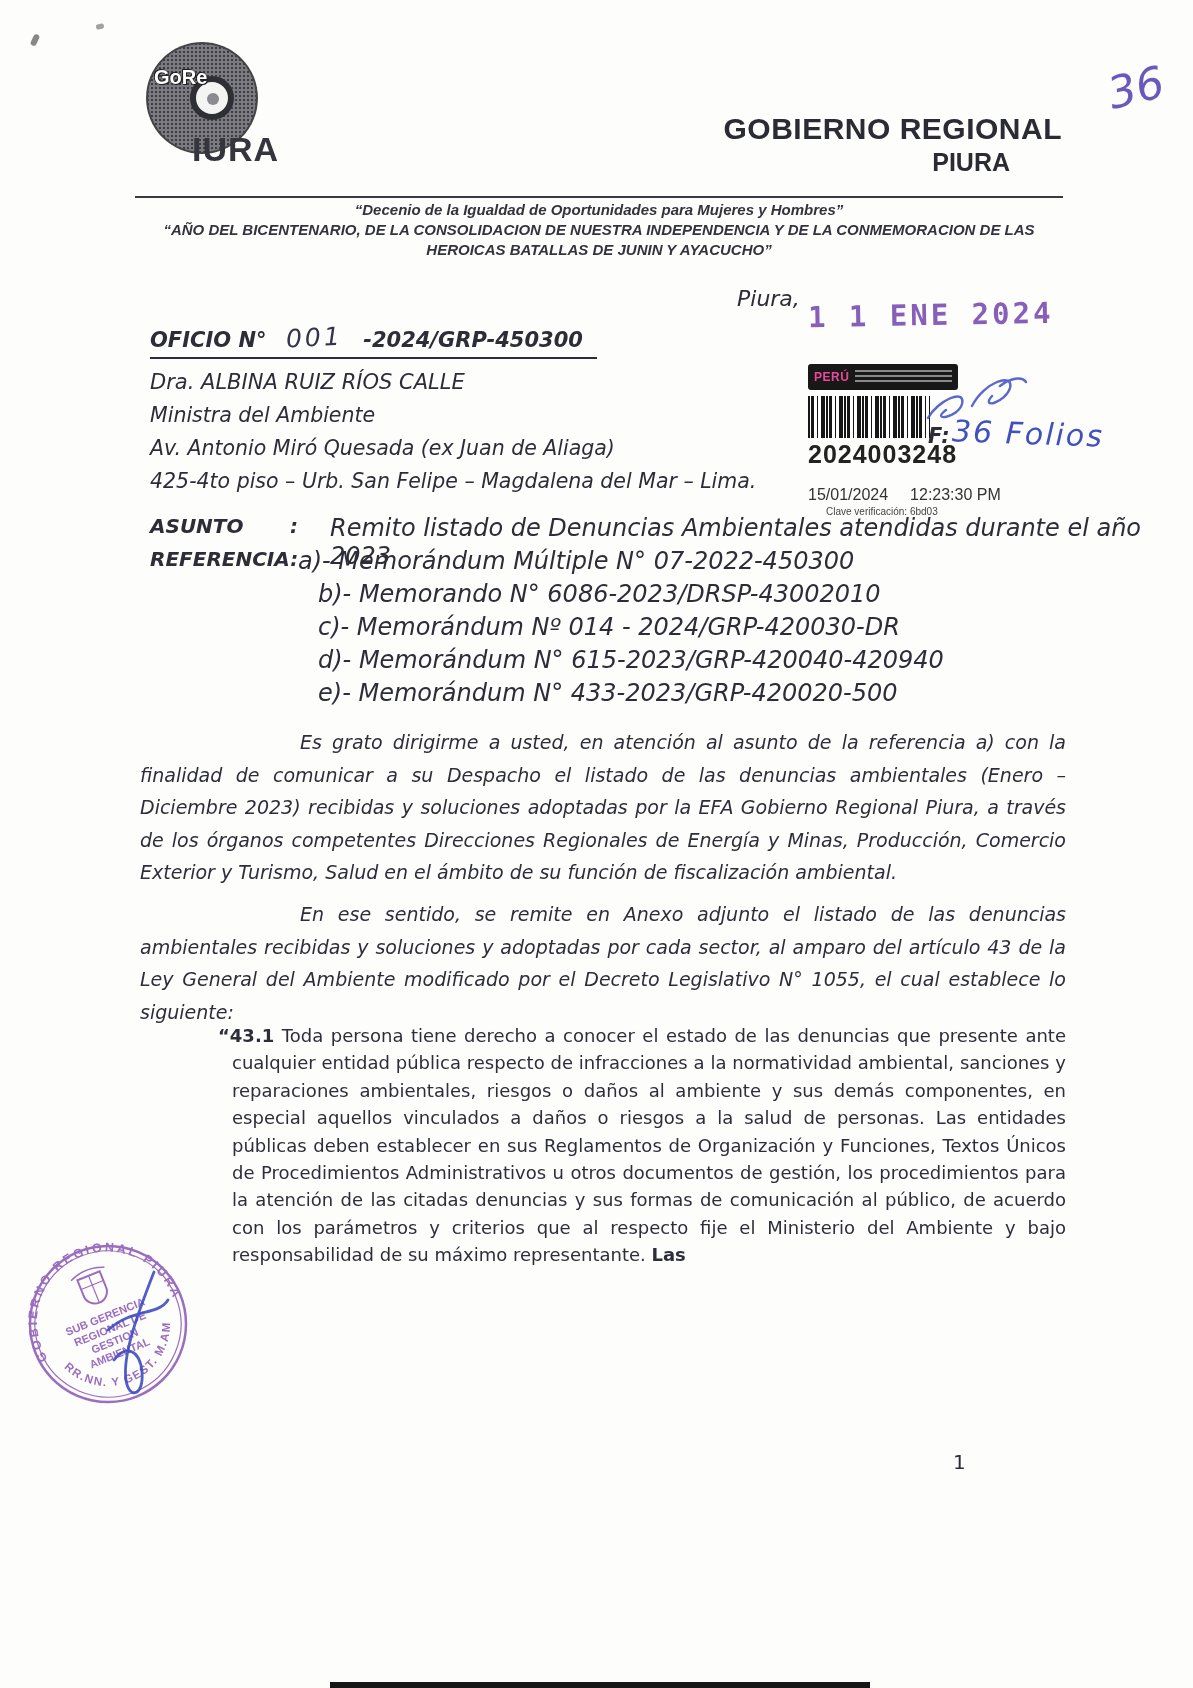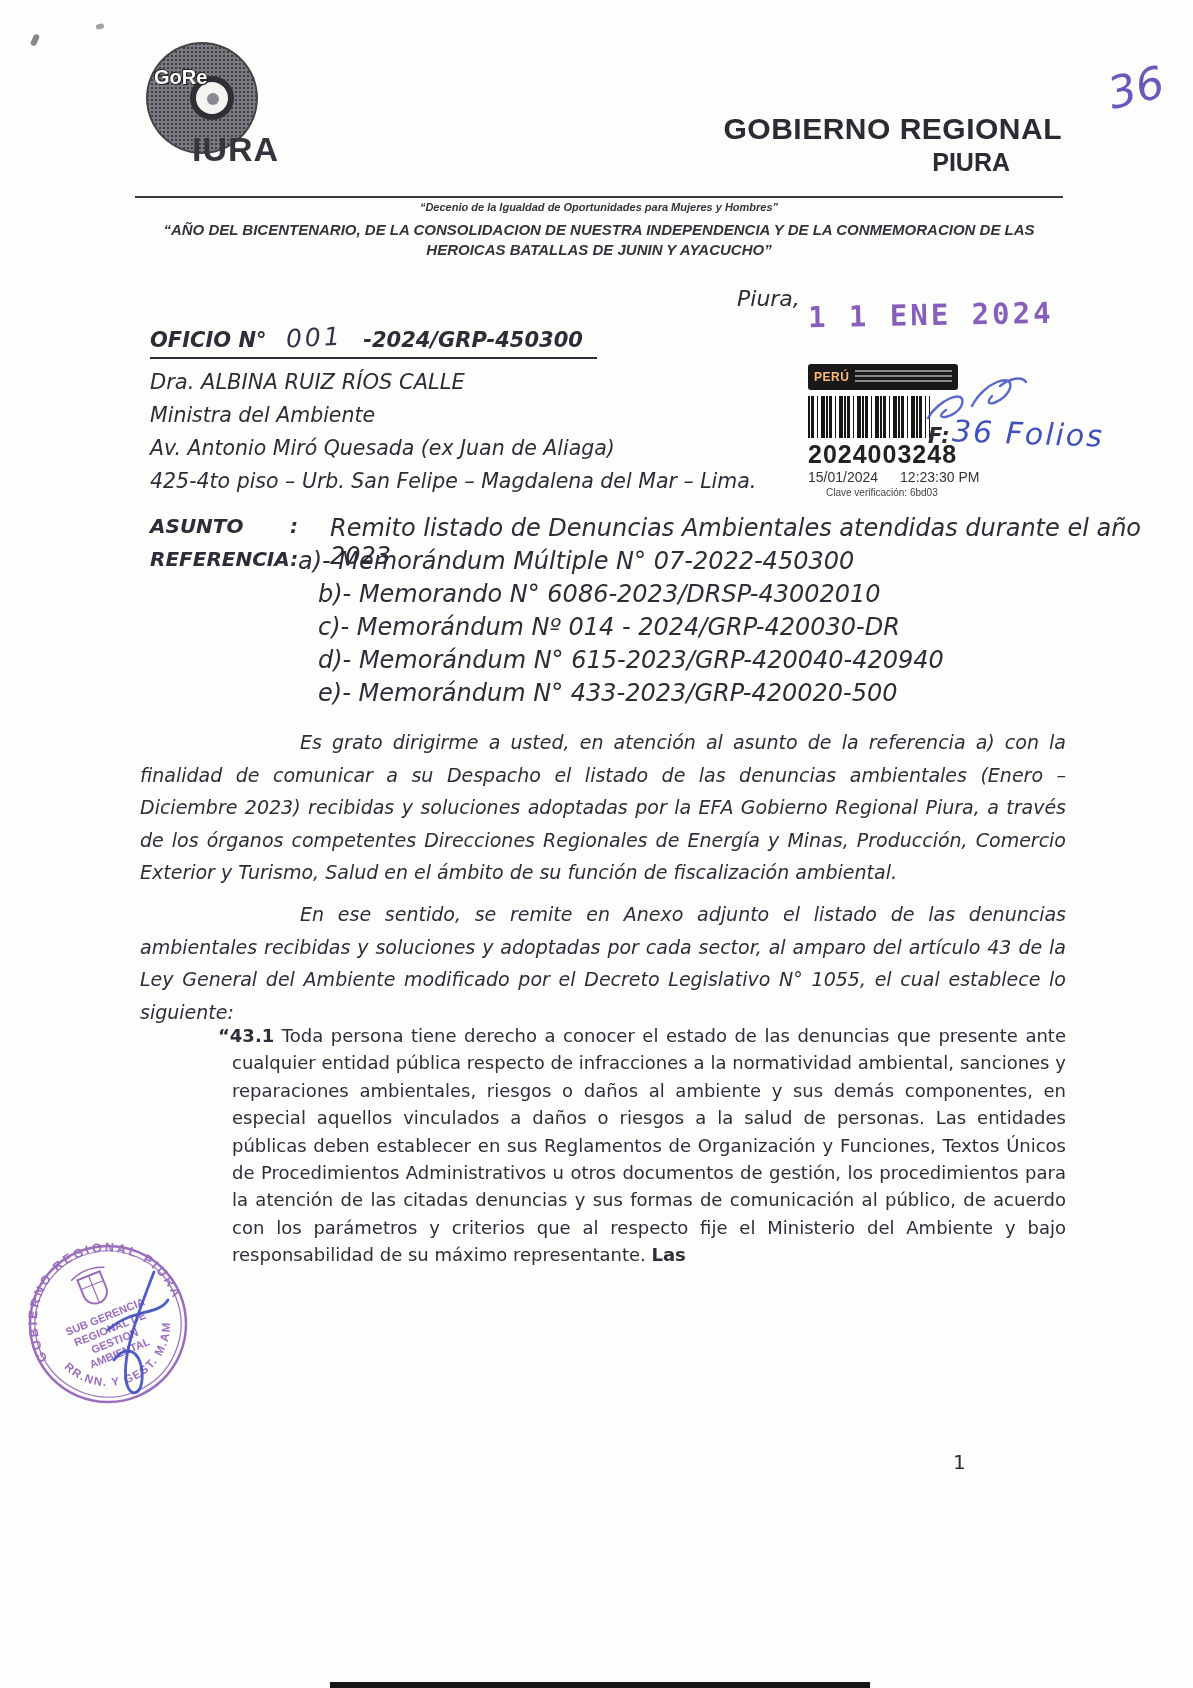--- a/index.html
+++ b/index.html
@@ -20,46 +20,46 @@
   .logo-iura{position:absolute;left:46px;top:88px;font-family:"Liberation Sans",sans-serif;font-weight:bold;font-size:34px;color:#35353d;letter-spacing:1px}
 
   .org{left:560px;top:112px;width:502px;text-align:right;font-family:"Liberation Sans",sans-serif;font-weight:bold;color:#2b2b33}
   .org-l1{font-size:30px;letter-spacing:.5px}
   .org-l2{font-size:25px;padding-right:52px;margin-top:2px}
 
   .corner-note{left:1108px;top:62px;font-size:44px;color:#5b48b4;font-style:italic;transform:rotate(-14deg);opacity:.9}
 
   .rule{left:135px;top:196px;width:928px;height:2px;background:#3a3a42}
   .motto{left:135px;width:928px;text-align:center;font-family:"Liberation Sans",sans-serif;font-style:italic;font-weight:bold;color:#33333c}
-  .m1{top:201px;font-size:11px}
+  .m1{top:201px;font-size:15px}
   .m2{top:221px;font-size:15px}
   .m3{top:241px;font-size:15px}
 
   
   .place{left:737px;top:286px;font-size:22px;font-style:italic}
   .date-stamp{left:808px;top:298px;font-family:"DejaVu Sans Mono",monospace;font-weight:bold;font-size:29px;color:#7e52b5;
     letter-spacing:3px;transform:rotate(-1deg);opacity:.92}
 
   
   .oficio{left:150px;top:324px;display:inline-flex;align-items:baseline;gap:20px;border-bottom:2.5px solid #2d2d38;padding:0 14px 4px 0;
     font-style:italic;font-weight:bold;font-size:21px}
   .oficio .hand{font-weight:normal;font-size:25px;color:#34344a;transform:rotate(-3deg) translateY(-1px);letter-spacing:3px}
 
   .recipient{left:150px;top:366px;font-style:italic;font-size:20.5px;line-height:33px}
   .recipient .name{font-weight:normal;font-size:21px}
 
   
   .rstamp{left:808px;top:364px;width:200px}
   .rstamp-head{width:150px;height:26px;background:#181818;border-radius:3px;display:flex;align-items:center;padding:0 6px;gap:6px}
-  .rstamp-head .peru{color:#fdba74;font-family:"Liberation Sans",sans-serif;font-weight:bold;font-size:12px;letter-spacing:.5px}
+  .rstamp-head .peru{color:#ec4899;font-family:"Liberation Sans",sans-serif;font-weight:bold;font-size:12px;letter-spacing:.5px}
   .rstamp-head .hlines{flex:1;height:14px;background:repeating-linear-gradient(180deg,#8a8a8a 0 2px,transparent 2px 5px)}
   .barcode{margin-top:6px;width:122px;height:42px;
     background:repeating-linear-gradient(90deg,#161616 0 2px,#fff 2px 3px,#161616 3px 6px,#fff 6px 9px,#161616 9px 10px,#fff 10px 13px,#161616 13px 17px,#fff 17px 18px)}
   .rstamp-num{margin-top:2px;font-family:"Liberation Sans",sans-serif;font-weight:bold;font-size:25px;letter-spacing:1px;color:#222}
-  .rstamp-dt{display:flex;gap:22px;font-size:14px;color:#333;margin-top:0;font-family:"Liberation Sans",sans-serif}
+  .rstamp-dt{display:flex;gap:22px;font-size:16px;color:#333;margin-top:17px;font-family:"Liberation Sans",sans-serif}
   .rstamp-clave{font-size:10px;color:#444;margin-top:2px;padding-left:18px;font-family:"Liberation Sans",sans-serif}
 
   .folios-prefix{left:928px;top:424px;font-weight:bold;font-size:21px;color:#2d2d38;font-style:italic}
   .folios-note{left:952px;top:416px;font-size:30px;font-style:italic;color:#4050bd;transform:rotate(2deg);letter-spacing:2px}
 
   
   .label-b{font-style:italic;font-weight:bold;font-size:20px}
   .it{font-style:italic;font-size:24px}
   .asunto-label{left:150px;top:514px}
   .asunto-colon{left:290px;top:514px}

